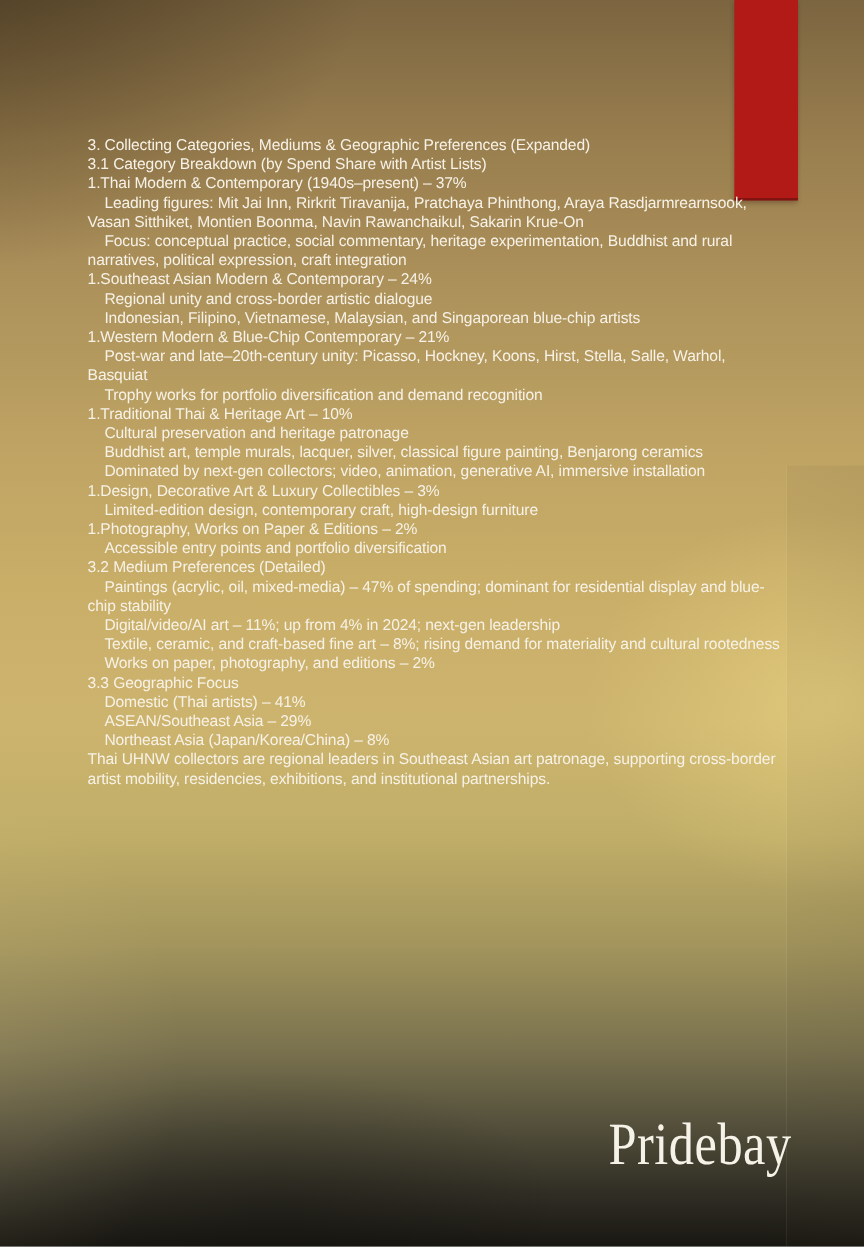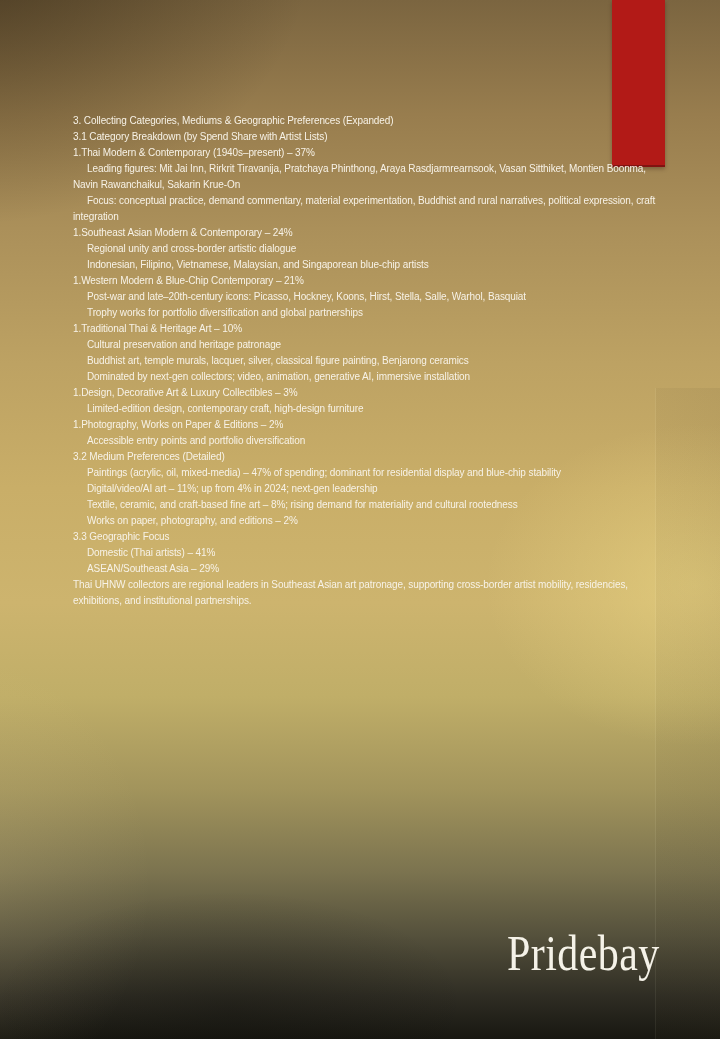--- a/index.html
+++ b/index.html
@@ -42,21 +42,21 @@
   }
   .ribbon {
     position: absolute; left: 612px; top: 0; width: 53px; height: 165px;
     background: var(--accent-red, #b21a17);
     border-bottom: 2px solid rgba(90,14,12,0.55);
     box-shadow: 0 2px 4px rgba(40,10,8,0.30);
   }
   .content {
     position: absolute; left: 73px; top: 113px; width: 584px;
     color: var(--text, #f7f2e7);
-    font-size: 10px; line-height: 16px;
+    font-size: 13px; line-height: 16px;
     letter-spacing: -0.1px;
   }
   .para { margin: 0; }
   .para.indent { text-indent: 14px; }
   .logo {
     position: absolute; right: 60px; top: 926px;
     color: var(--logo, #f5f2e8);
     font-family: "Liberation Serif", serif;
     font-size: 50px; line-height: 1.1;
     letter-spacing: 0.5px;
@@ -69,39 +69,40 @@
 
 <div class="page">
   <div class="bg"></div>
   <div class="seam"></div>
   <div class="ribbon"></div>
   <main class="content">
       <p class="para">3. Collecting Categories, Mediums &amp; Geographic Preferences (Expanded)</p>
       <p class="para">3.1 Category Breakdown (by Spend Share with Artist Lists)</p>
       <p class="para">1.Thai Modern &amp; Contemporary (1940s–present) – 37%</p>
       <p class="para indent">Leading figures: Mit Jai Inn, Rirkrit Tiravanija, Pratchaya Phinthong, Araya Rasdjarmrearnsook, Vasan Sitthiket, Montien Boonma, Navin Rawanchaikul, Sakarin Krue-On</p>
-      <p class="para indent">Focus: conceptual practice, demand commentary, material experimentation, Buddhist and rural narratives, political expression, craft integration</p>
+      <p class="para indent">Focus: conceptual practice, social commentary, heritage experimentation, Buddhist and rural narratives, political expression, craft integration</p>
       <p class="para">1.Southeast Asian Modern &amp; Contemporary – 24%</p>
       <p class="para indent">Regional unity and cross-border artistic dialogue</p>
       <p class="para indent">Indonesian, Filipino, Vietnamese, Malaysian, and Singaporean blue-chip artists</p>
       <p class="para">1.Western Modern &amp; Blue-Chip Contemporary – 21%</p>
-      <p class="para indent">Post-war and late–20th-century icons: Picasso, Hockney, Koons, Hirst, Stella, Salle, Warhol, Basquiat</p>
-      <p class="para indent">Trophy works for portfolio diversification and global partnerships</p>
+      <p class="para indent">Post-war and late–20th-century unity: Picasso, Hockney, Koons, Hirst, Stella, Salle, Warhol, Basquiat</p>
+      <p class="para indent">Trophy works for portfolio diversification and demand recognition</p>
       <p class="para">1.Traditional Thai &amp; Heritage Art – 10%</p>
       <p class="para indent">Cultural preservation and heritage patronage</p>
       <p class="para indent">Buddhist art, temple murals, lacquer, silver, classical figure painting, Benjarong ceramics</p>
       <p class="para indent">Dominated by next-gen collectors; video, animation, generative AI, immersive installation</p>
       <p class="para">1.Design, Decorative Art &amp; Luxury Collectibles – 3%</p>
       <p class="para indent">Limited-edition design, contemporary craft, high-design furniture</p>
       <p class="para">1.Photography, Works on Paper &amp; Editions – 2%</p>
       <p class="para indent">Accessible entry points and portfolio diversification</p>
       <p class="para">3.2 Medium Preferences (Detailed)</p>
       <p class="para indent">Paintings (acrylic, oil, mixed-media) – 47% of spending; dominant for residential display and blue-chip stability</p>
       <p class="para indent">Digital/video/AI art – 11%; up from 4% in 2024; next-gen leadership</p>
       <p class="para indent">Textile, ceramic, and craft-based fine art – 8%; rising demand for materiality and cultural rootedness</p>
       <p class="para indent">Works on paper, photography, and editions – 2%</p>
       <p class="para">3.3 Geographic Focus</p>
       <p class="para indent">Domestic (Thai artists) – 41%</p>
       <p class="para indent">ASEAN/Southeast Asia – 29%</p>
+      <p class="para indent">Northeast Asia (Japan/Korea/China) – 8%</p>
       <p class="para">Thai UHNW collectors are regional leaders in Southeast Asian art patronage, supporting cross-border artist mobility, residencies, exhibitions, and institutional partnerships.</p>
     </main>
   <div class="logo">Pridebay</div>
 </div>
 
 </body></html>

